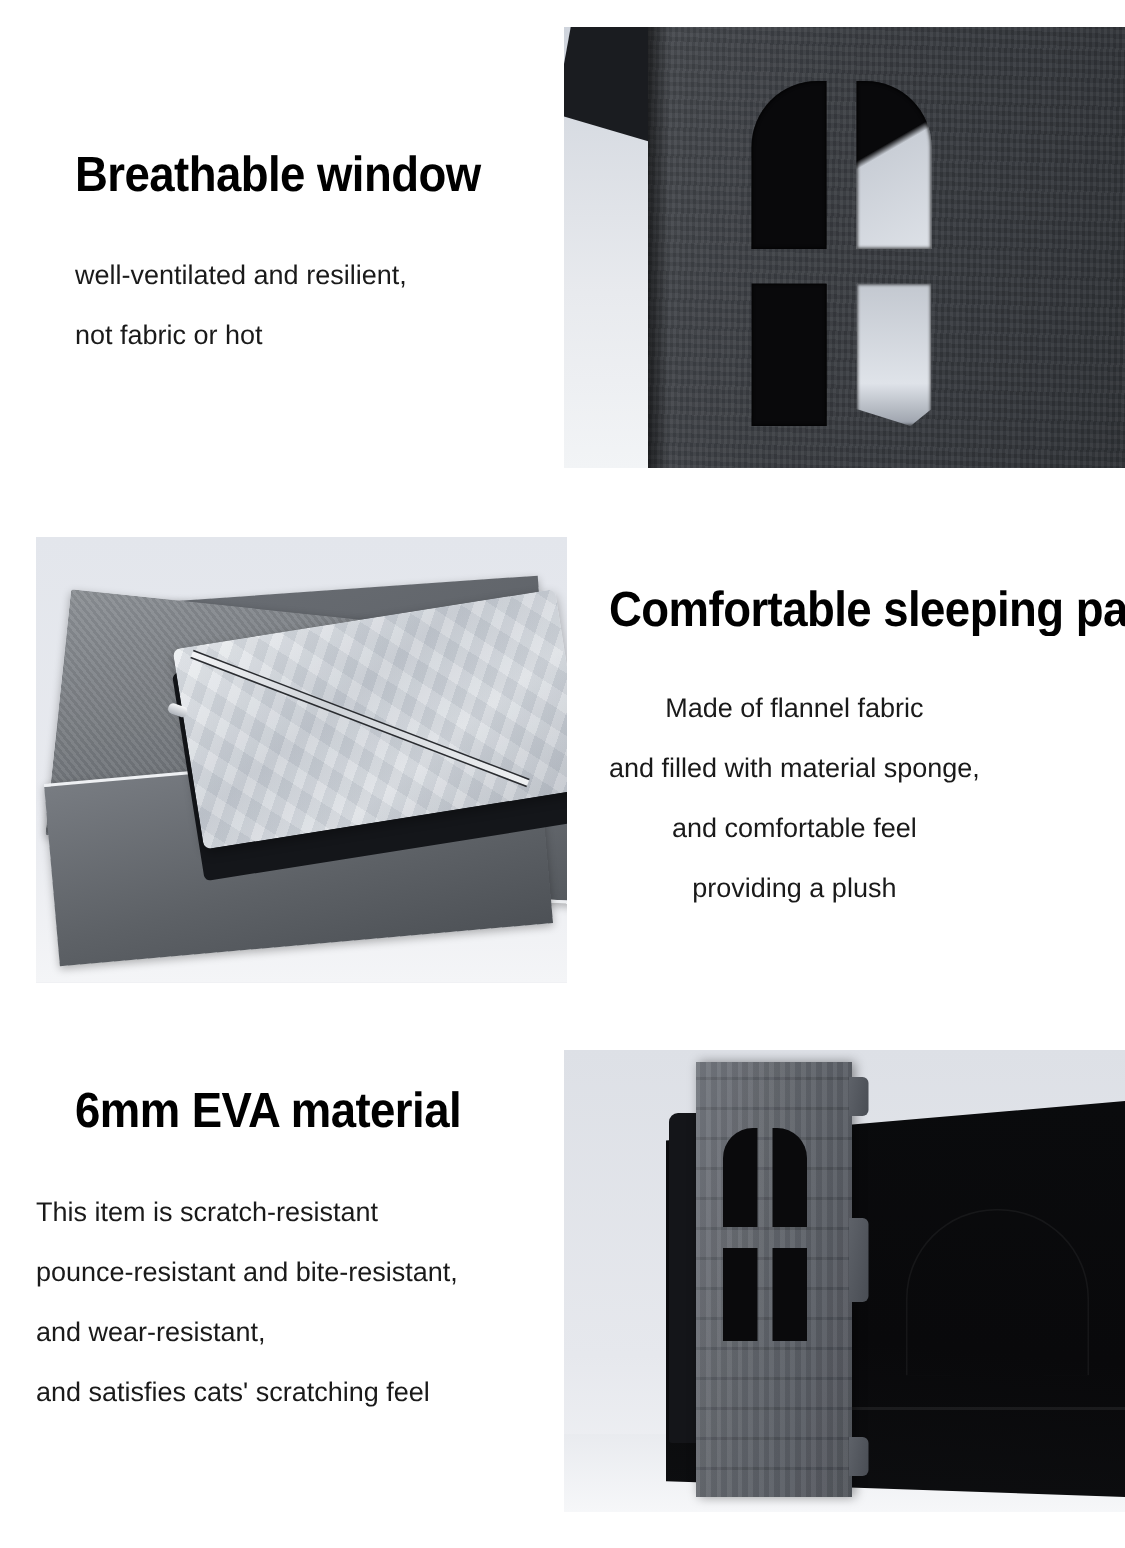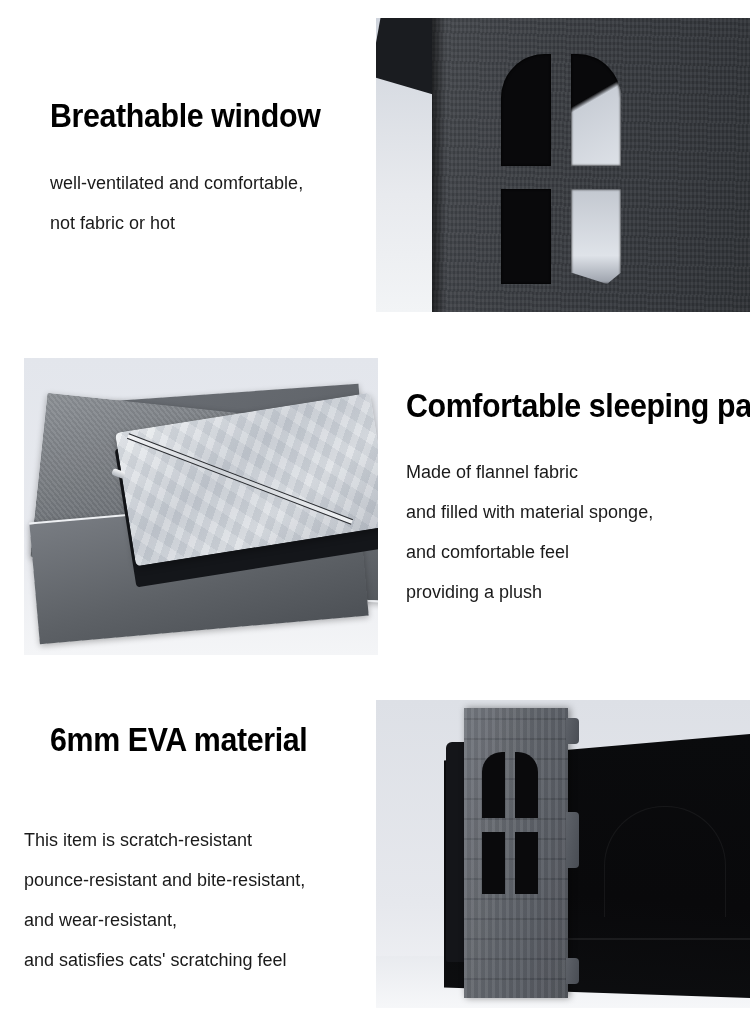--- a/index.html
+++ b/index.html
@@ -235,39 +235,39 @@
     <div class="pane tl"></div>
     <div class="pane tr"></div>
     <div class="pane bl"></div>
     <div class="pane br"></div>
   </div>
 </div>
 
 <div class="heading" style="left:50px; top:98px;">Breathable window</div>
 
 <div class="body-text" style="left:50px; top:163px;">
-  <span class="line">well-ventilated and comfortable,</span>
+  <span class="line">well-ventilated and resilient,</span>
   <span class="line">not fabric or hot</span>
 </div>
 
 <div class="photo" id="photo-sleeping-pad">
   <div class="bg"></div>
   <div class="board back"></div>
   <div class="board right-stack"></div>
   <div class="board mid"></div>
   <div class="board front"></div>
   <div class="cushion-shadow"></div>
   <div class="cushion"></div>
   <div class="zipper"></div>
   <div class="zipper-pull"></div>
 </div>
 
 <div class="heading right-origin" style="left:406px; top:388px;">Comfortable sleeping pad</div>
 
-<div class="body-text" style="left:406px; top:452px;">
+<div class="body-text" style="left:406px; top:452px;text-align:center;">
   <span class="line">Made of flannel fabric</span>
   <span class="line">and filled with material sponge,</span>
   <span class="line">and comfortable feel</span>
   <span class="line">providing a plush</span>
 </div>
 
 <div class="photo" id="photo-eva-panel">
   <div class="bg"></div>
   <div class="floor"></div>
   <div class="interior">
@@ -283,18 +283,18 @@
       <div class="p br"></div>
     </div>
   </div>
   <div class="tab t1"></div>
   <div class="tab t2"></div>
   <div class="tab t3"></div>
 </div>
 
 <div class="heading" style="left:50px; top:722px;">6mm EVA material</div>
 
-<div class="body-text" style="left:24px; top:820px;">
+<div class="body-text" style="left:24px; top:788px;">
   <span class="line">This item is scratch-resistant</span>
   <span class="line">pounce-resistant and bite-resistant,</span>
   <span class="line">and wear-resistant,</span>
   <span class="line">and satisfies cats' scratching feel</span>
 </div>
 
 </body></html>

